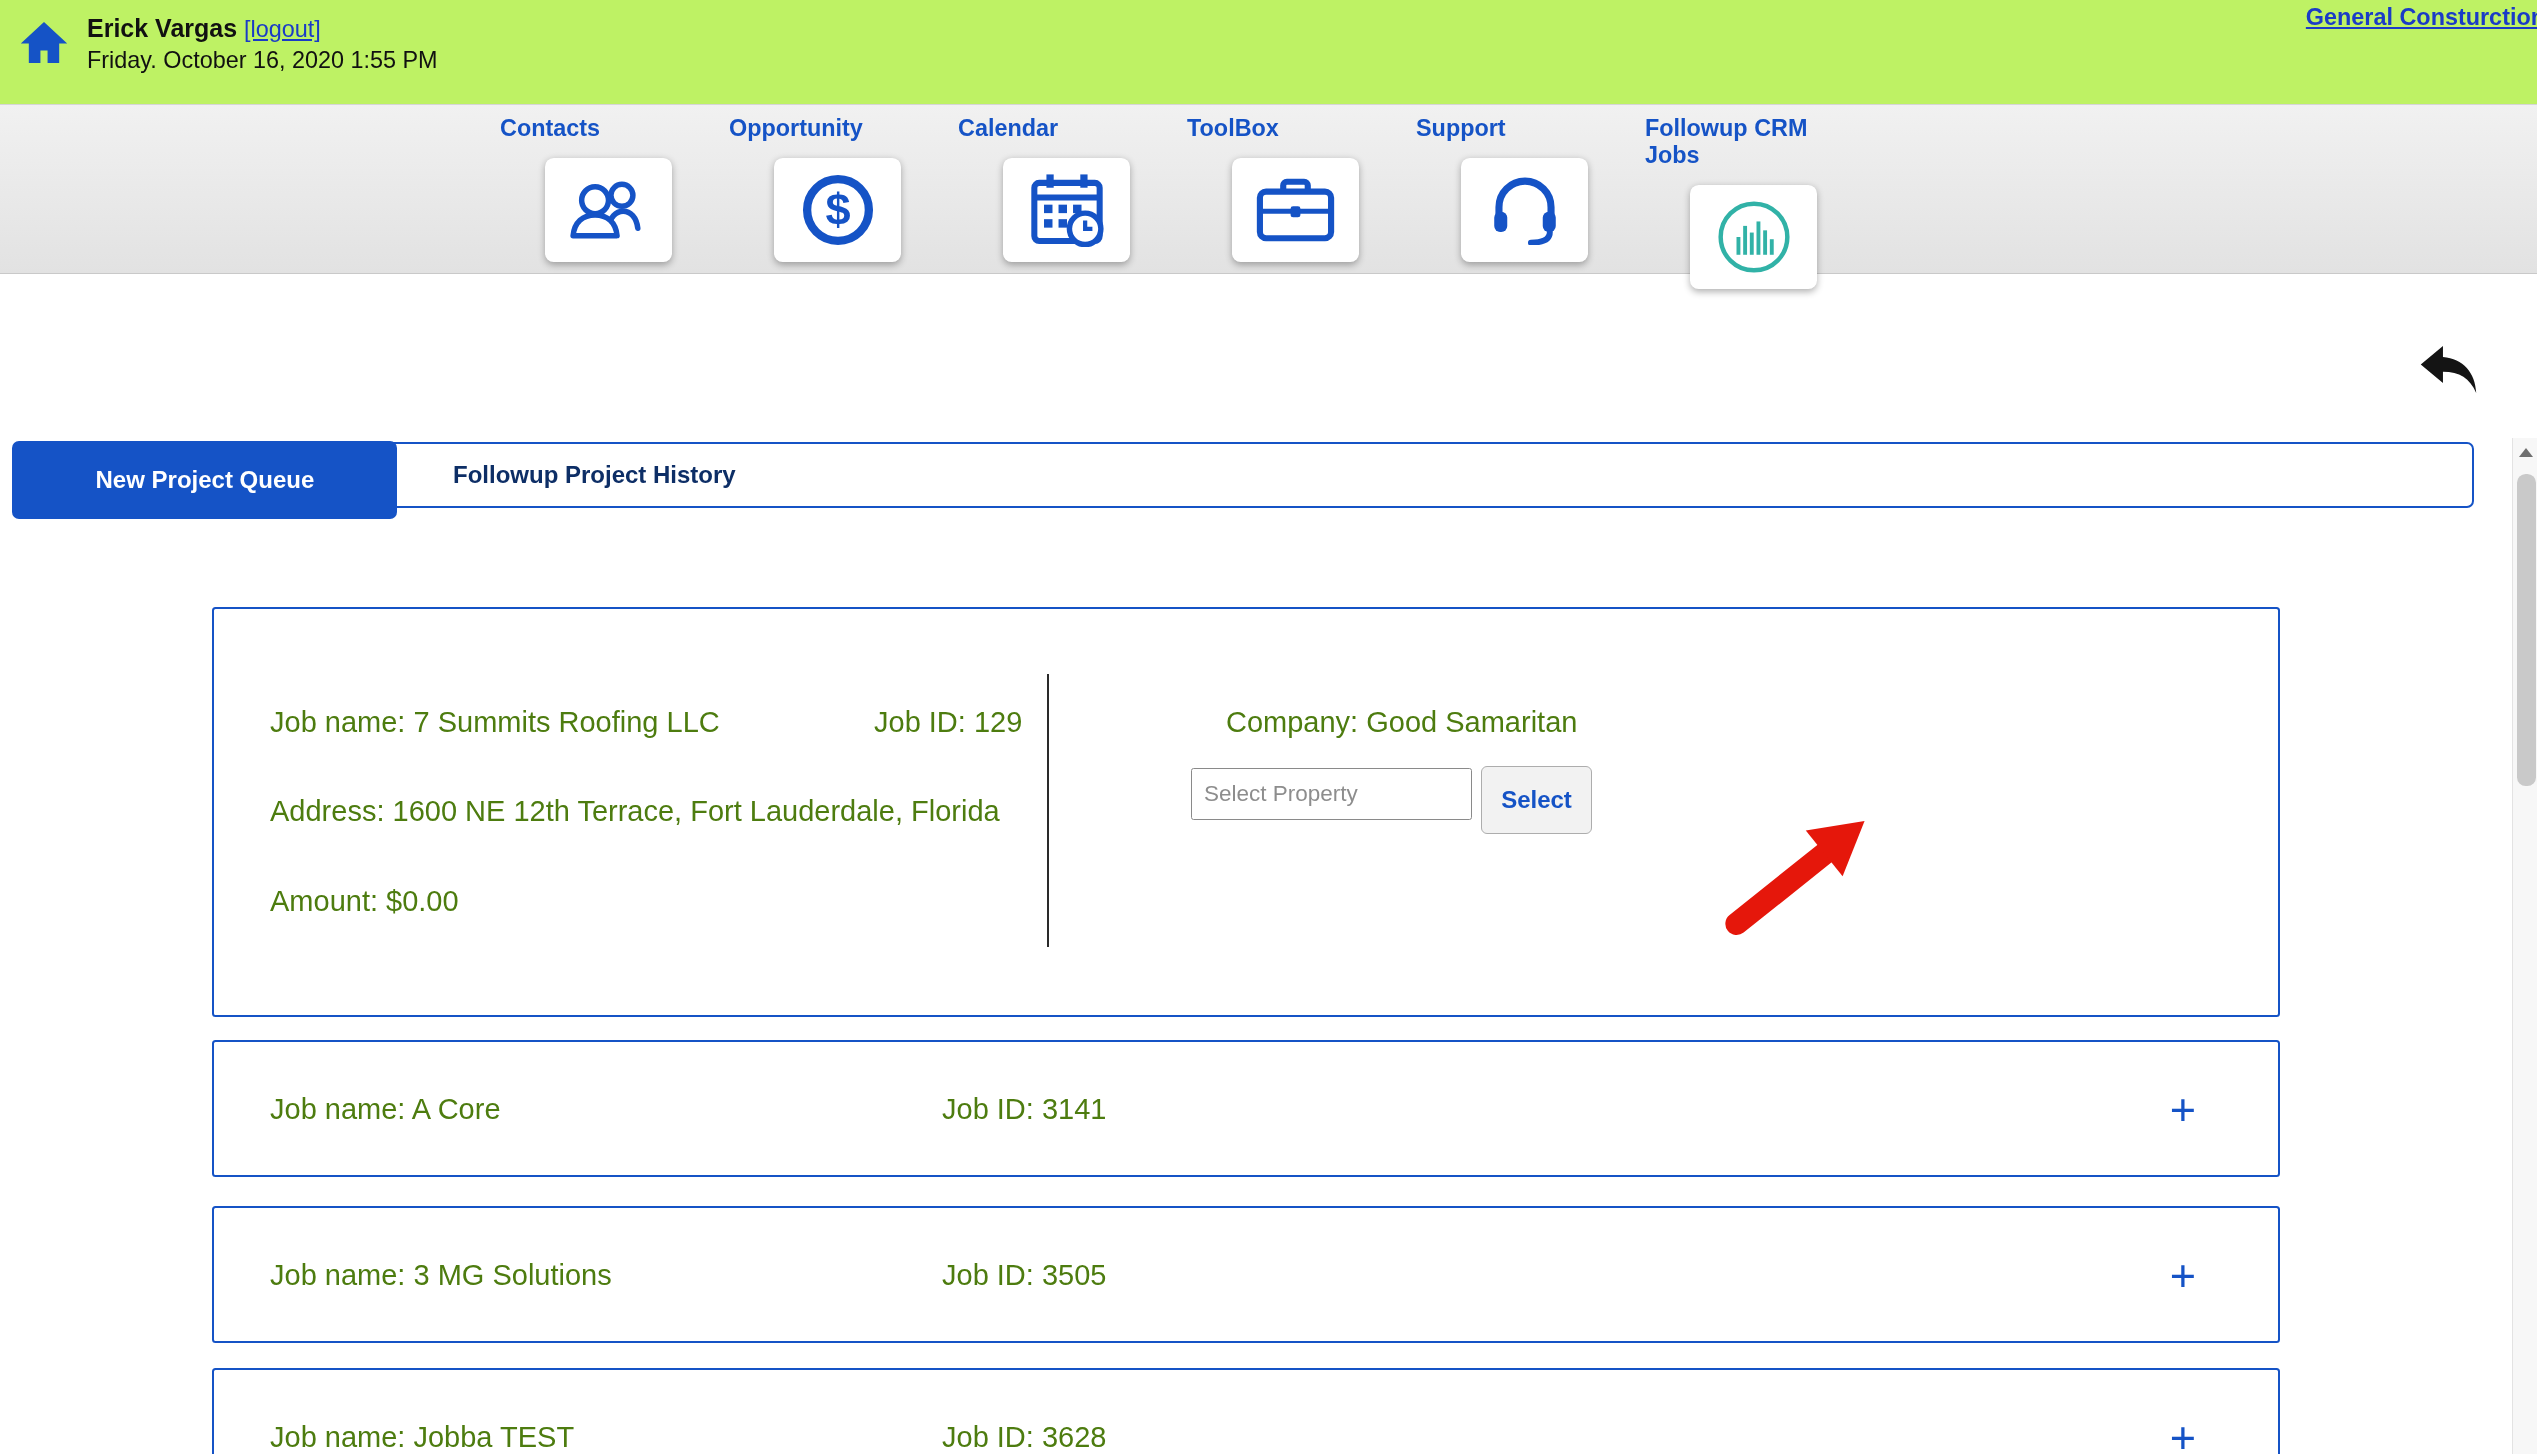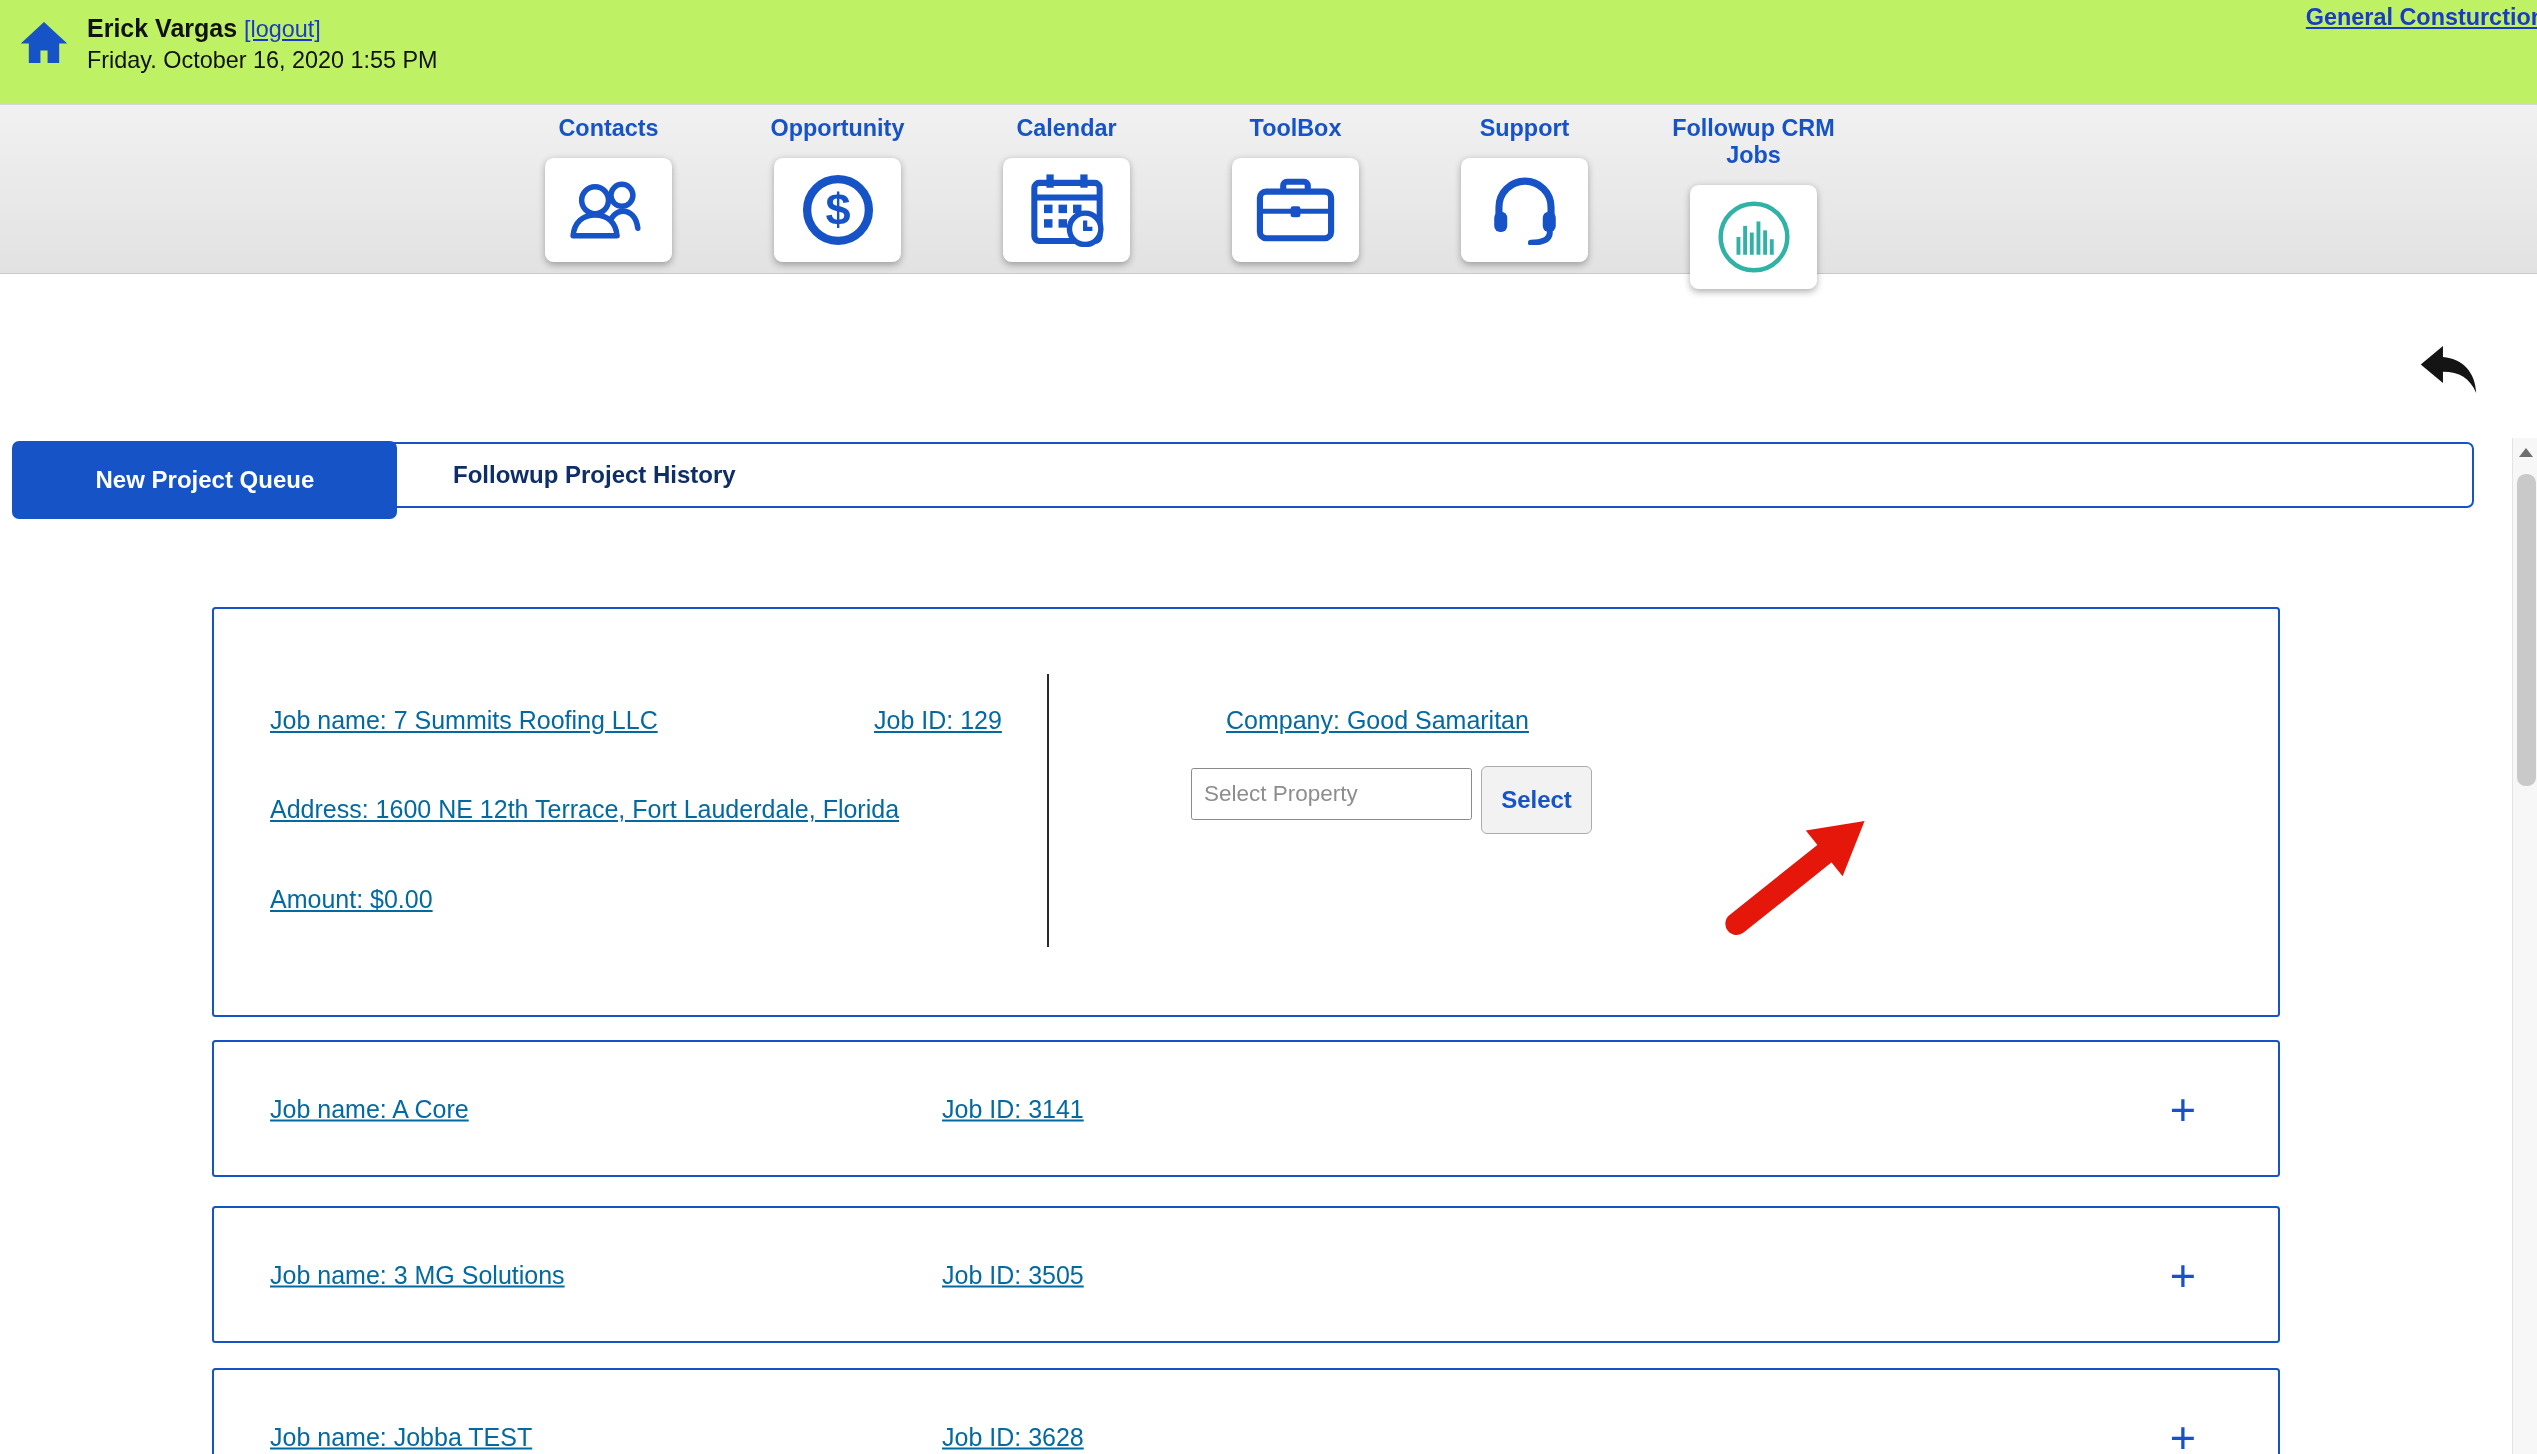--- a/index.html
+++ b/index.html
@@ -25,21 +25,21 @@
     position:absolute;right:-7px;top:3.5px;font-size:23.4px;font-weight:bold;
     color:#1a3bc7;text-decoration:underline;white-space:nowrap;cursor:pointer;
   }
   
   .navbar{
     position:absolute;left:0;top:104px;width:100%;height:170px;
     background:linear-gradient(#f1f1f1,#e2e2e2);
     border-top:0.9px solid #d6d6d6;border-bottom:0.9px solid #c9c9c9;
   }
   .nav-items{position:absolute;left:500px;top:10.4px;display:flex;gap:12px;}
-  .nav-item{width:217px;text-align:center;cursor:pointer;}
+  .nav-item{width:217px;cursor:pointer;}
   .nav-label{font-size:23.4px;font-weight:bold;color:var(--blue);margin-bottom:15.6px;}
   .icon-card{
     width:127px;height:104px;margin:0 auto;background:#fff;border-radius:8.7px;
     box-shadow:0 2.6px 7px rgba(0,0,0,0.3);
     display:flex;align-items:center;justify-content:center;
   }
   
   .reply-icon{position:absolute;right:59px;top:343px;width:61px;height:54px;cursor:pointer;}
   .tabstrip{
     position:absolute;left:13px;top:442px;width:2461px;height:66px;
@@ -63,21 +63,21 @@
   .scroll-thumb{position:absolute;left:3.5px;top:36px;width:19px;height:312px;background:#c9c9c9;border-radius:8.7px;cursor:grab;}
   
   .card{
     position:absolute;left:212px;width:2068px;background:#fff;
     border:2.6px solid var(--blue);border-radius:3.5px;
   }
   .card-expanded{top:607px;height:410px;}
   .card-row-1{top:1040px;height:137px;}
   .card-row-2{top:1206px;height:137px;}
   .card-row-3{top:1368px;height:137px;}
-  .jobtext{position:absolute;font-size:25px;color:#0369a1;white-space:nowrap;text-decoration:underline;}
+  .jobtext{position:absolute;font-size:29px;color:#4d7c0f;white-space:nowrap;}
   .exp-jobname{left:56px;top:97px;}
   .exp-jobid{left:660px;top:97px;}
   .exp-address{left:56px;top:186px;}
   .exp-amount{left:56px;top:276px;}
   .exp-company{left:1012px;top:97px;}
   .vdivider{position:absolute;left:833px;top:65px;width:1.7px;height:273px;background:#2a2a2a;}
   .prop-input{
     position:absolute;left:977px;top:159px;width:281px;height:52px;
     border:0.9px solid #8a8a8a;border-radius:2.6px;font-size:22.5px;padding:12px 12px;
     font-family:"Liberation Sans", sans-serif;color:#333;outline:none;

